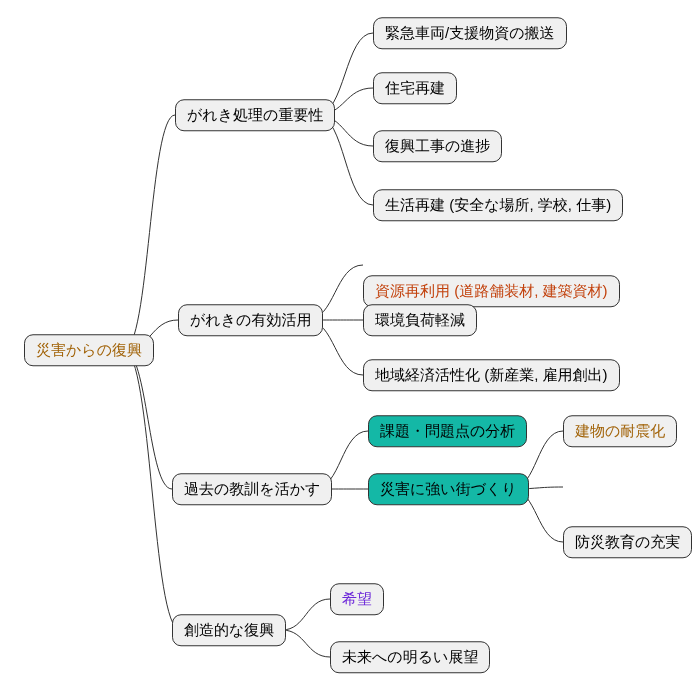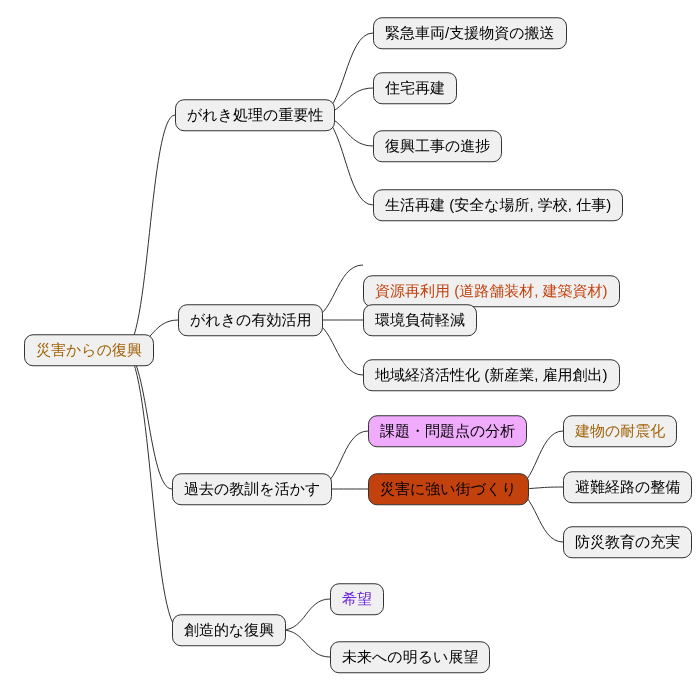--- a/index.html
+++ b/index.html
@@ -66,21 +66,20 @@
     <div class="node" style="left: 175px; top: 115px; background: rgb(240, 240, 240); border-color: rgb(51, 51, 51); color: rgb(0, 0, 0);">がれき処理の重要性</div>
     <div class="node" style="left: 373px; top: 33px; background: rgb(240, 240, 240); border-color: rgb(51, 51, 51); color: rgb(0, 0, 0);">緊急車両/支援物資の搬送</div>
     <div class="node" style="left: 373px; top: 88px; background: rgb(240, 240, 240); border-color: rgb(51, 51, 51); color: rgb(0, 0, 0);">住宅再建</div>
     <div class="node" style="left: 373px; top: 146px; background: rgb(240, 240, 240); border-color: rgb(51, 51, 51); color: rgb(0, 0, 0);">復興工事の進捗</div>
     <div class="node" style="left: 373px; top: 205px; background: rgb(240, 240, 240); border-color: rgb(51, 51, 51); color: rgb(0, 0, 0);">生活再建 (安全な場所, 学校, 仕事)</div>
     <div class="node" style="left: 178px; top: 320px; background: rgb(240, 240, 240); border-color: rgb(51, 51, 51); color: rgb(0, 0, 0);">がれきの有効活用</div>
     <div class="node" style="left: 363px; top: 265px; background: rgb(240, 240, 240); border-color: rgb(51, 51, 51); color: #c2410c; margin-top: 26px;">資源再利用 (道路舗装材, 建築資材)</div>
     <div class="node" style="left: 363px; top: 320px; background: rgb(240, 240, 240); border-color: rgb(51, 51, 51); color: rgb(0, 0, 0);">環境負荷軽減</div>
     <div class="node" style="left: 363px; top: 375px; background: rgb(240, 240, 240); border-color: rgb(51, 51, 51); color: rgb(0, 0, 0);">地域経済活性化 (新産業, 雇用創出)</div>
     <div class="node" style="left: 172px; top: 489px; background: rgb(240, 240, 240); border-color: rgb(51, 51, 51); color: rgb(0, 0, 0); text-align: center;">過去の教訓を活かす</div>
-    <div class="node" style="left: 368px; top: 431px; background: #f0abfc; border-color: rgb(51, 51, 51); color: rgb(0, 0, 0);">課題・問題点の分析</div>
-    <div class="node" style="left: 368px; top: 489px; background: #c2410c; border-color: rgb(51, 51, 51); color: rgb(0, 0, 0);">災害に強い街づくり</div>
+    <div class="node" style="left: 368px; top: 431px; background: #14b8a6; border-color: rgb(51, 51, 51); color: rgb(0, 0, 0);">課題・問題点の分析</div>
+    <div class="node" style="left: 368px; top: 489px; background: #14b8a6; border-color: rgb(51, 51, 51); color: rgb(0, 0, 0);">災害に強い街づくり</div>
     <div class="node" style="left: 563px; top: 431px; background: rgb(240, 240, 240); border-color: rgb(51, 51, 51); color: #a16207;">建物の耐震化</div>
-    <div class="node" style="left: 563px; top: 487px; background: rgb(240, 240, 240); border-color: rgb(51, 51, 51); color: rgb(0, 0, 0);">避難経路の整備</div>
     <div class="node" style="left: 563px; top: 542px; background: rgb(240, 240, 240); border-color: rgb(51, 51, 51); color: rgb(0, 0, 0);">防災教育の充実</div>
     <div class="node" style="left: 172px; top: 630px; background: rgb(240, 240, 240); border-color: rgb(51, 51, 51); color: #000000;">創造的な復興</div>
     <div class="node" style="left: 330px; top: 599px; background: rgb(240, 240, 240); border-color: rgb(51, 51, 51); color: #6d28d9;">希望</div>
     <div class="node" style="left: 330px; top: 657px; background: rgb(240, 240, 240); border-color: rgb(51, 51, 51); color: rgb(0, 0, 0);">未来への明るい展望</div>
   </div>
 
 </body></html>

